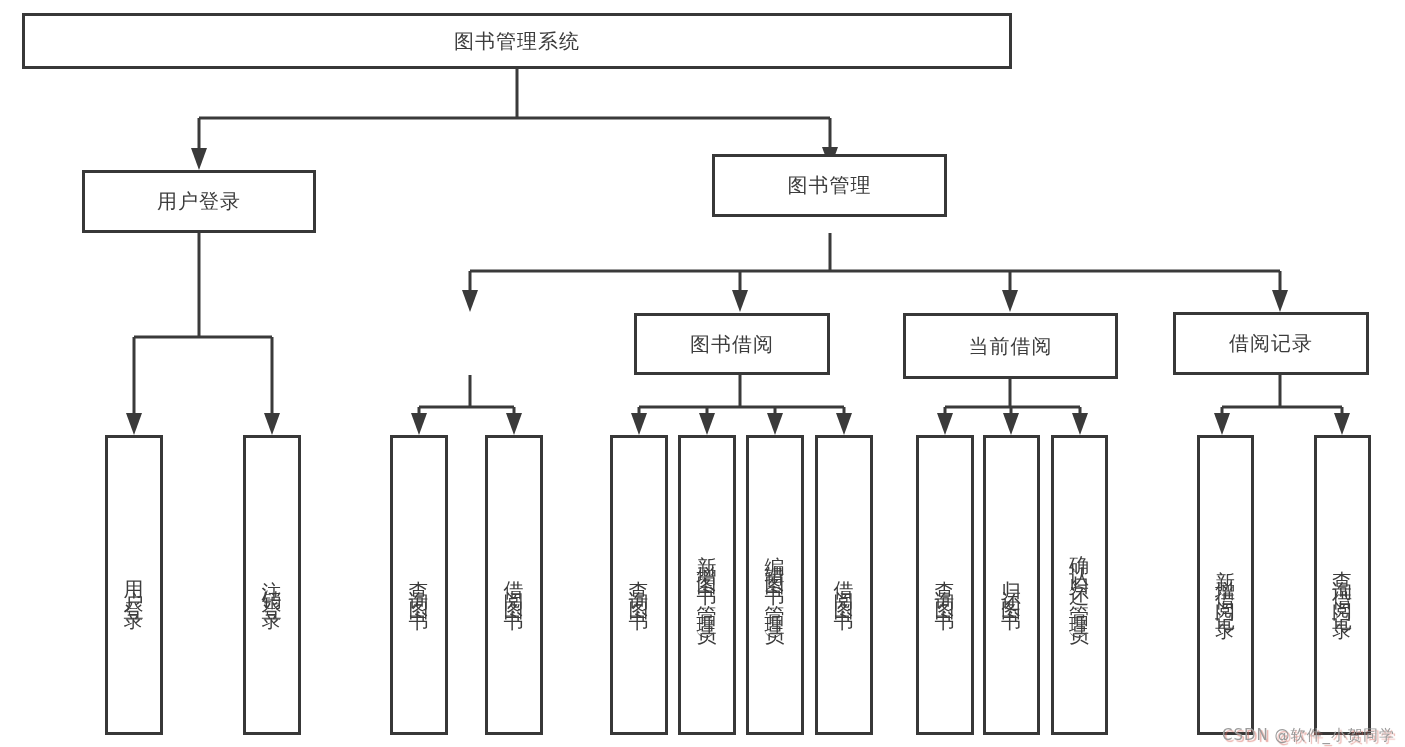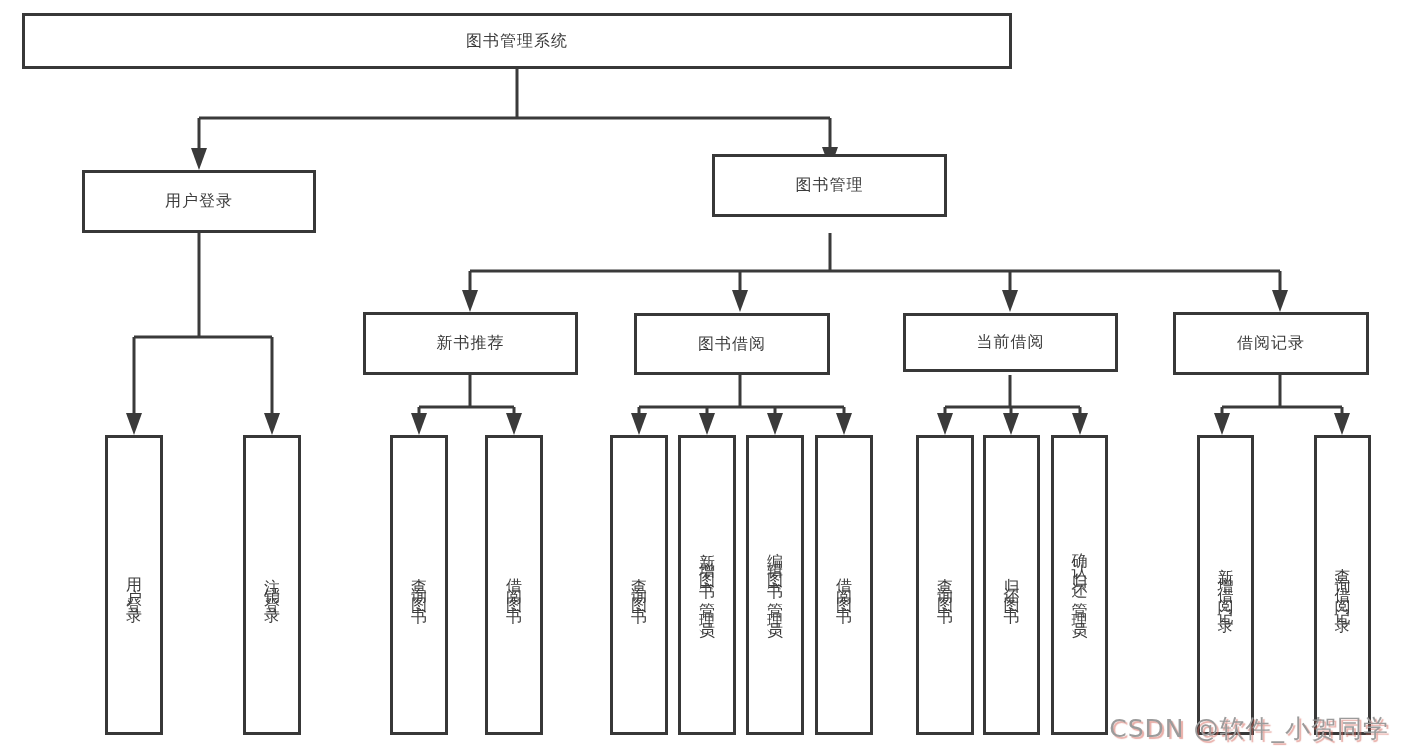--- a/index.html
+++ b/index.html
@@ -13,37 +13,37 @@
   }
   .connectors{position:absolute;left:0;top:0;}
   .box{
     position:absolute;
     box-sizing:border-box;
     border:3px solid #383838;
     background:#ffffff;
     display:flex;
     align-items:center;
     justify-content:center;
-    font-size:16px;
+    font-size:20px;
     letter-spacing:1px;
     color:#3c3c3c;
     white-space:nowrap;
   }
   .vbox{
     writing-mode:vertical-rl;
     text-orientation:mixed;
     letter-spacing:10px;
     white-space:normal;
     line-height:1;
   }
   .watermark{
     position:absolute;
-    right:16px;
+    right:10px;
     bottom:2px;
-    font-size:25px;
+    font-size:15px;
     letter-spacing:1px;
     color:#9b9b9b;
     text-shadow:2px 2px 1px rgba(214,106,94,0.55);
   }
 </style>
 </head>
 <body>
 
 <div class="stage">
 
@@ -82,27 +82,24 @@
     <span>图书管理系统</span>
   </div>
 
   <div class="box" style="left:82px;top:170px;width:234px;height:63px">
     <span>用户登录</span>
   </div>
   <div class="box" style="left:712px;top:154px;width:235px;height:63px">
     <span>图书管理</span>
   </div>
 
-  <div class="box" style="left:363px;top:312px;width:215px;height:63px">
-    <span>新书推荐</span>
-  </div>
   <div class="box" style="left:634px;top:313px;width:196px;height:62px">
     <span>图书借阅</span>
   </div>
-  <div class="box" style="left:903px;top:313px;width:215px;height:59px">
+  <div class="box" style="left:903px;top:313px;width:215px;height:66px">
     <span>当前借阅</span>
   </div>
   <div class="box" style="left:1173px;top:312px;width:196px;height:63px">
     <span>借阅记录</span>
   </div>
 
   <div class="box vbox" style="left:105px;top:435px;width:58px;height:300px">
     <span>用户登录</span>
   </div>
   <div class="box vbox" style="left:243px;top:435px;width:58px;height:300px">

